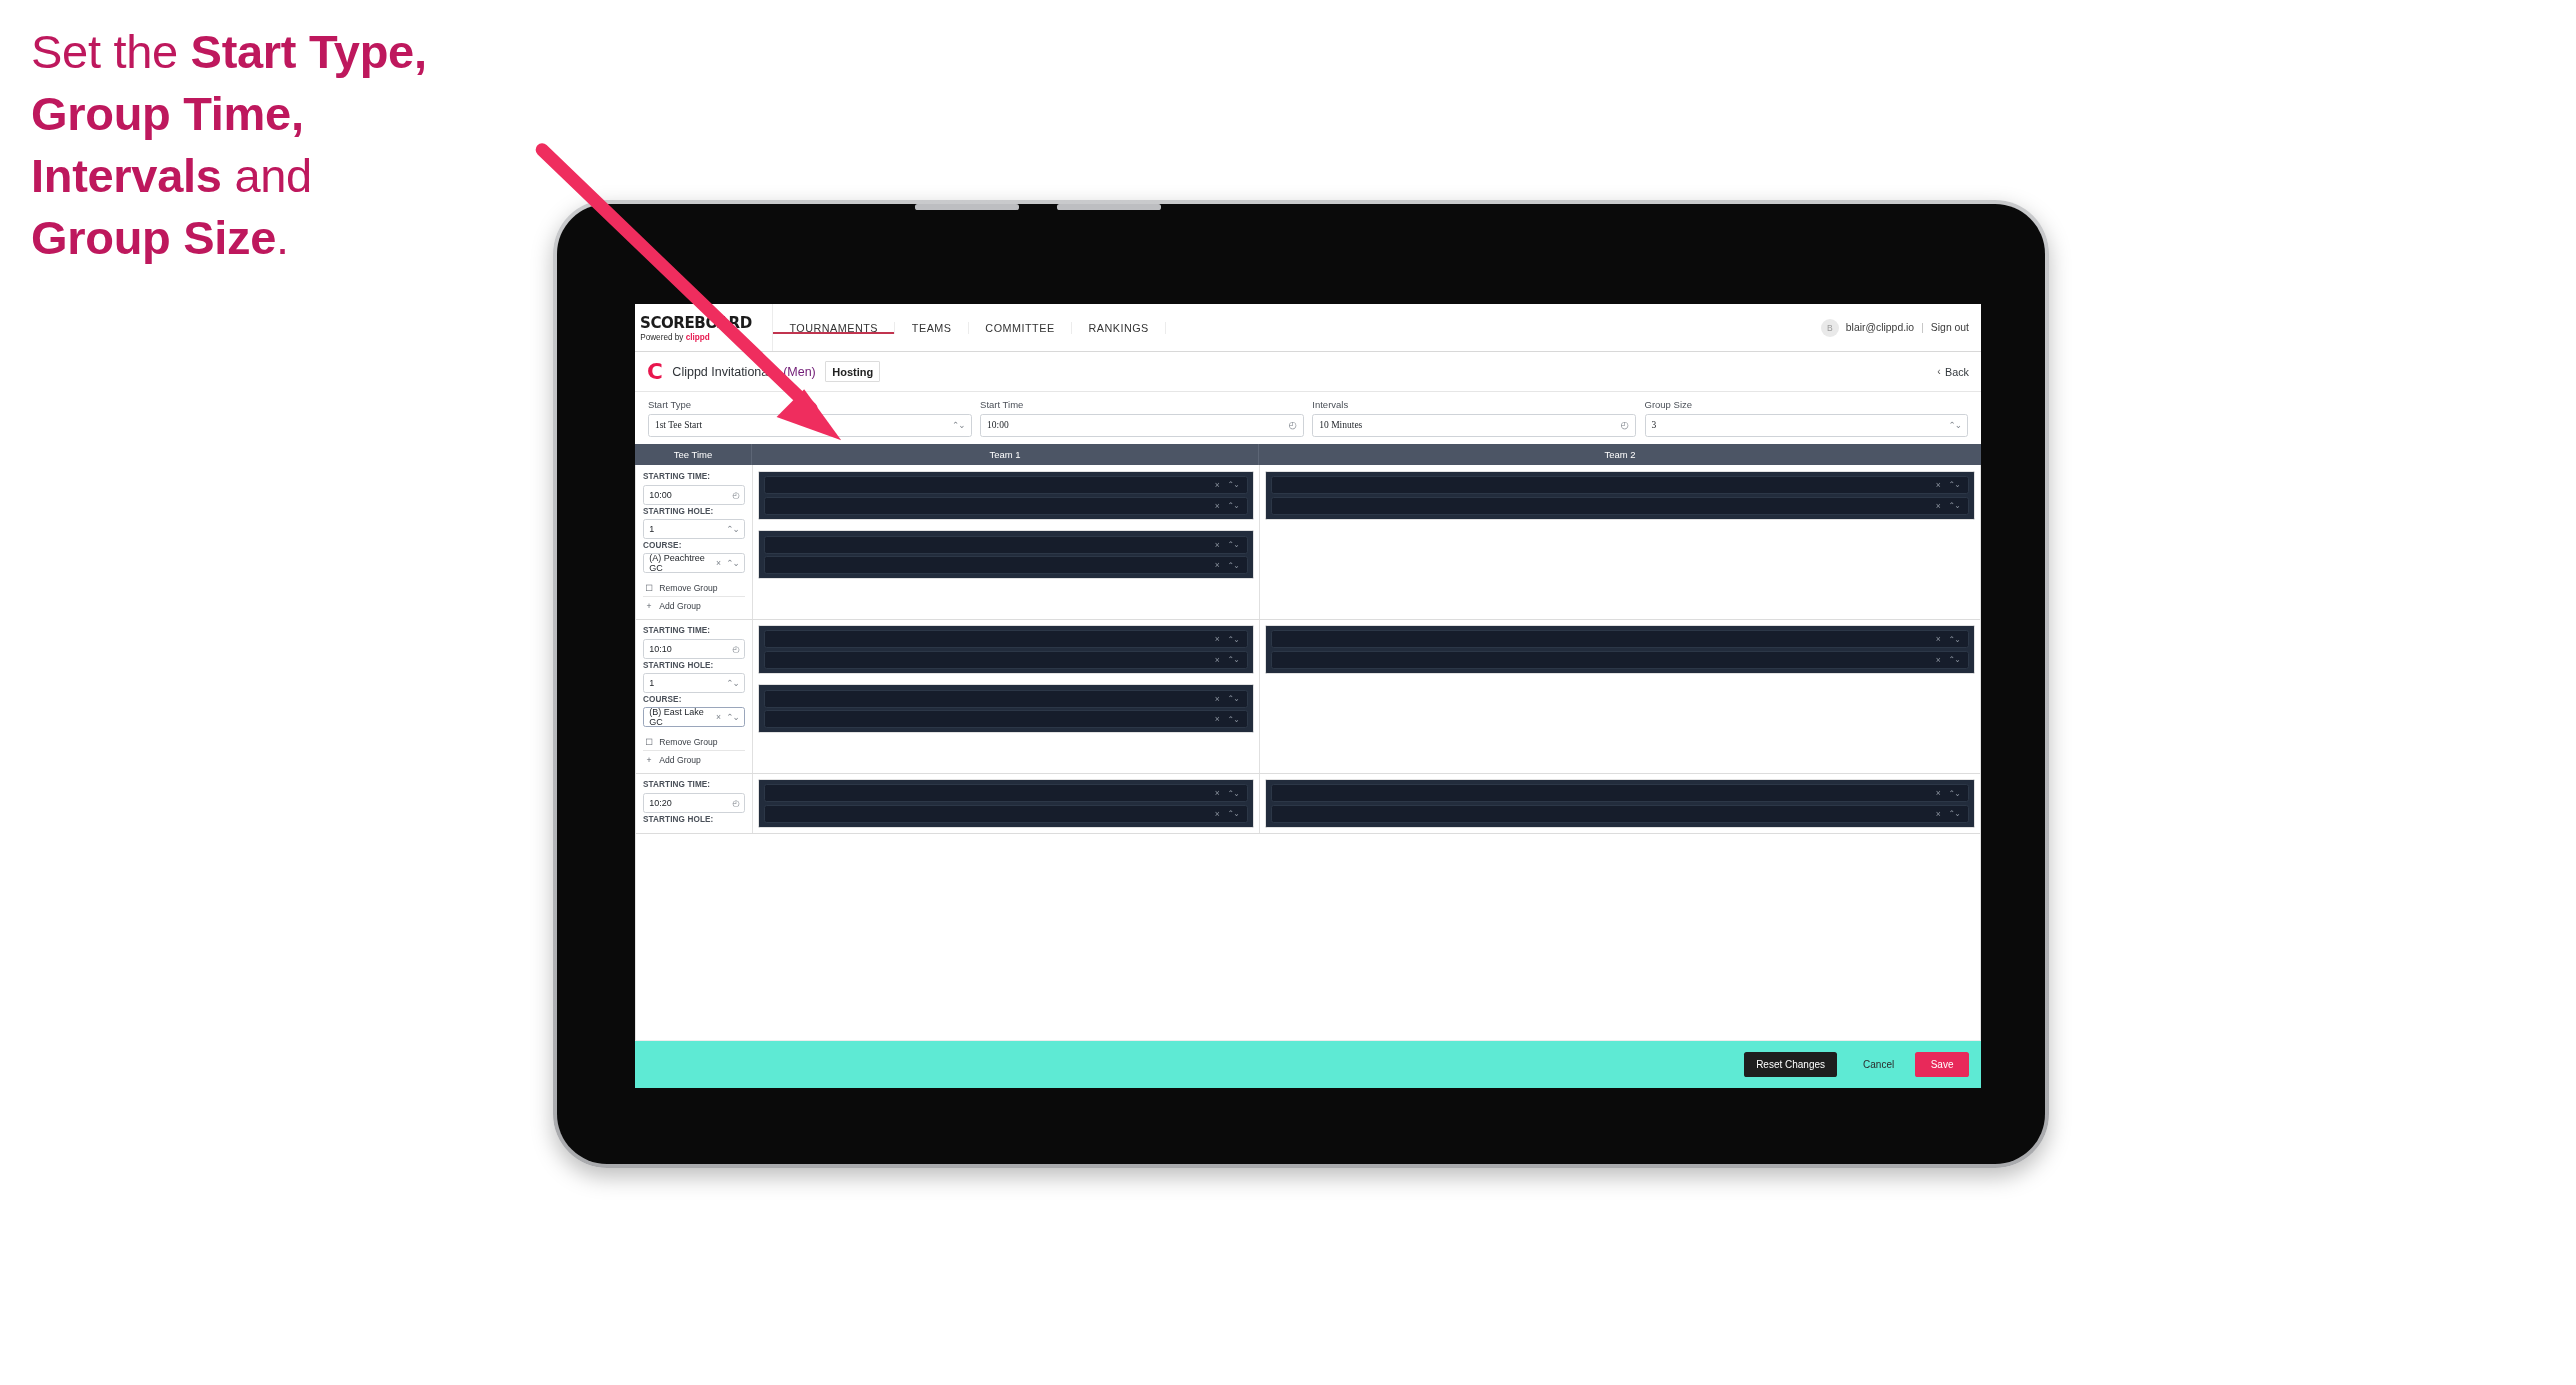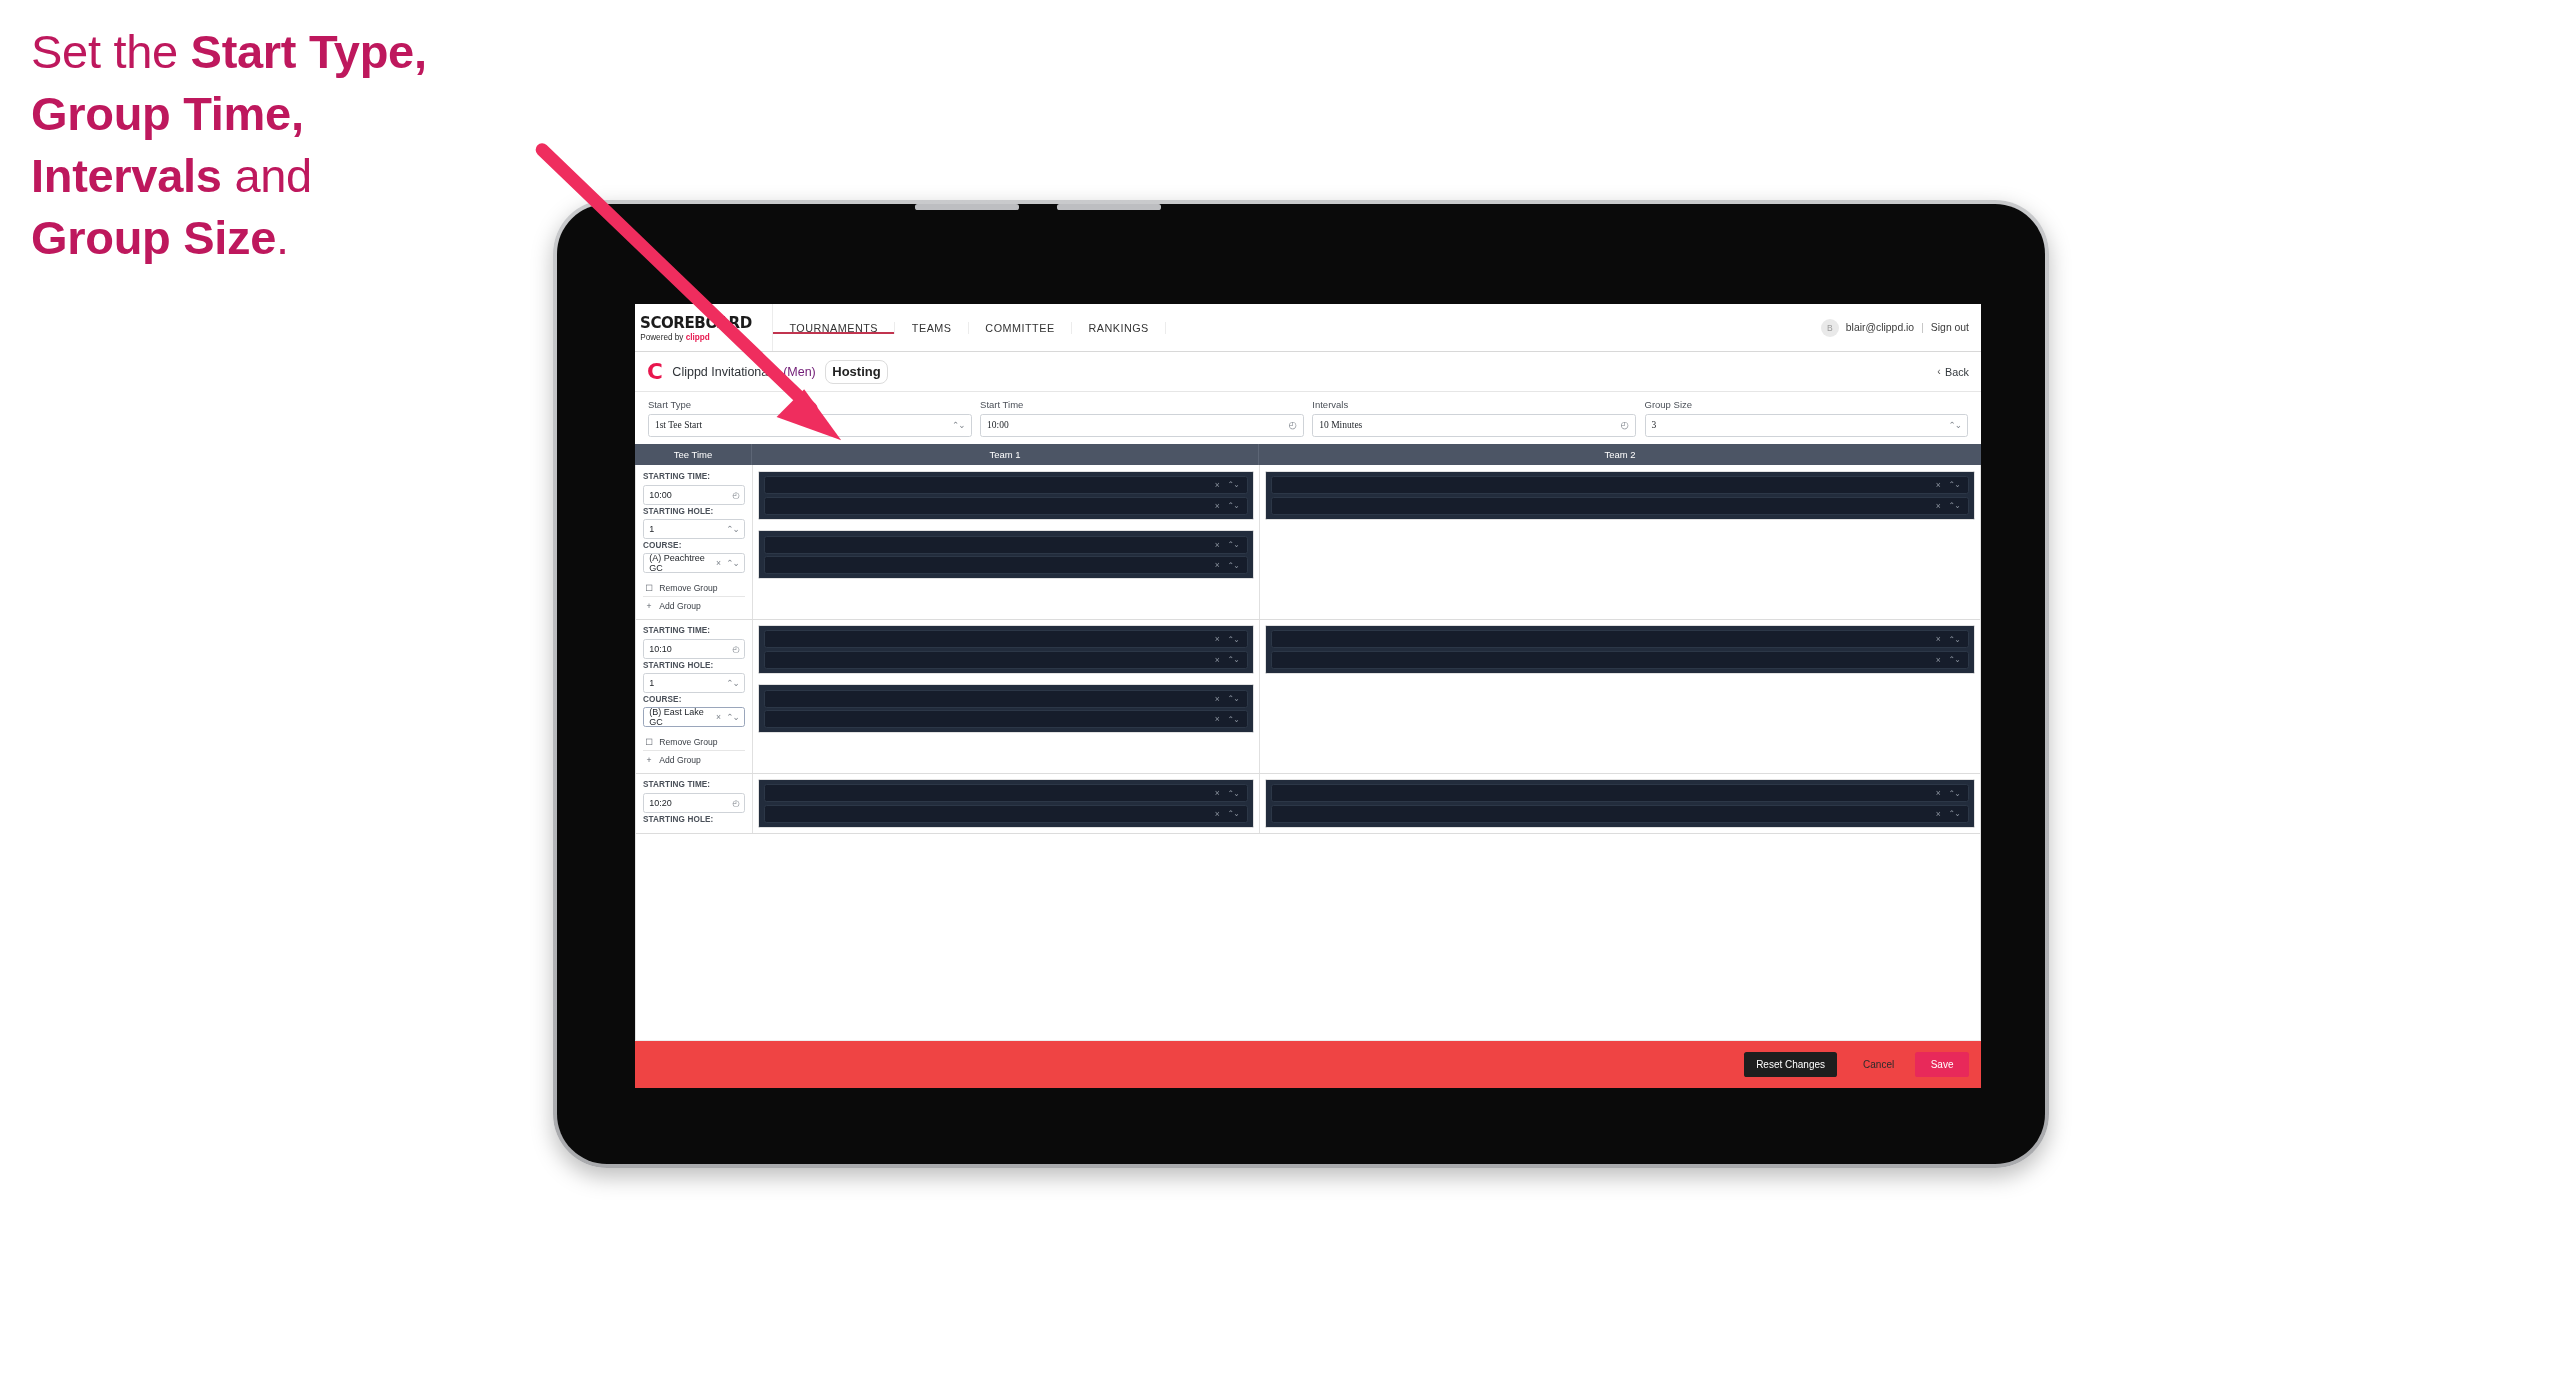--- a/index.html
+++ b/index.html
@@ -107,22 +107,22 @@
     border-bottom: 0.9px solid #e6e6e6; padding: 0 12px; gap: 9.5px;
     flex: 0 0 auto;
   }
   .c-logo {
     font-family:"DejaVu Sans", sans-serif;
     font-weight: 800; font-size: 21.6px; color:#e8174e; line-height:1;
   }
   .t-name { font-size: 12.5px; color:#2f3338; }
   .t-gender { font-size: 12.5px; color:#701a75; margin-left: 2.6px; }
   .hosting {
-    border:0.9px solid #dcdcdc; border-radius:8px; padding: 3.5px 6px;
-    font-size: 13px; font-weight: 700; color:#222; background:#fff;text-align:center;
+    border:0.9px solid #dcdcdc; border-radius:1px; padding: 3.5px 6px;
+    font-size: 11px; font-weight: 700; color:#222; background:#fff;text-align:center;
   }
   .title-spacer { flex:1; }
   .back { font-size: 10.8px; color:#33383d; display:flex; align-items:center; gap:4.3px; cursor:pointer; }
   .back .chev { font-size: 10.4px; color:#555; }
 
   
   .controls {
     display: flex; gap: 0; padding: 7px 8.6px 7.8px 8.6px; background:#fff;
     flex: 0 0 auto;
   }
@@ -190,21 +190,21 @@
   .pslot {
     background:#161d2b; border:0.9px solid #2c3747; border-radius:2.6px;
     height: 18px; display:flex; align-items:center; justify-content:flex-end;
     gap: 7.8px; padding-right: 7.8px;
   }
   .pslot .px { color:#8a929e; font-size: 8.6px; cursor:pointer; }
   .pslot .pspin { color:#8a929e; font-size: 7.8px; letter-spacing:-0.9px; cursor:pointer; }
 
   
   .footer {
-    height: 48px; flex: 0 0 auto; background:#ef4444; display:flex;
+    height: 48px; flex: 0 0 auto; background:#5eead4; display:flex;
     align-items:center; justify-content:flex-end; gap: 0;
     padding-right: 12px; border-top: 0.9px solid #ededed;
   }
   .btn {
     font-size: 10px; border-radius:2.6px; cursor:pointer; border:none;
     font-family:"Liberation Sans", sans-serif;
   }
   .btn-reset { background:#1e1e1e; color:#fff; padding: 7px 12px; }
   .btn-cancel { background:transparent; color:#2b2b2b; padding: 7px 14px; margin-left: 12px; }
   .btn-save { background:#e8295a; color:#fff; padding: 7px 15.5px; margin-left: 7px; }

